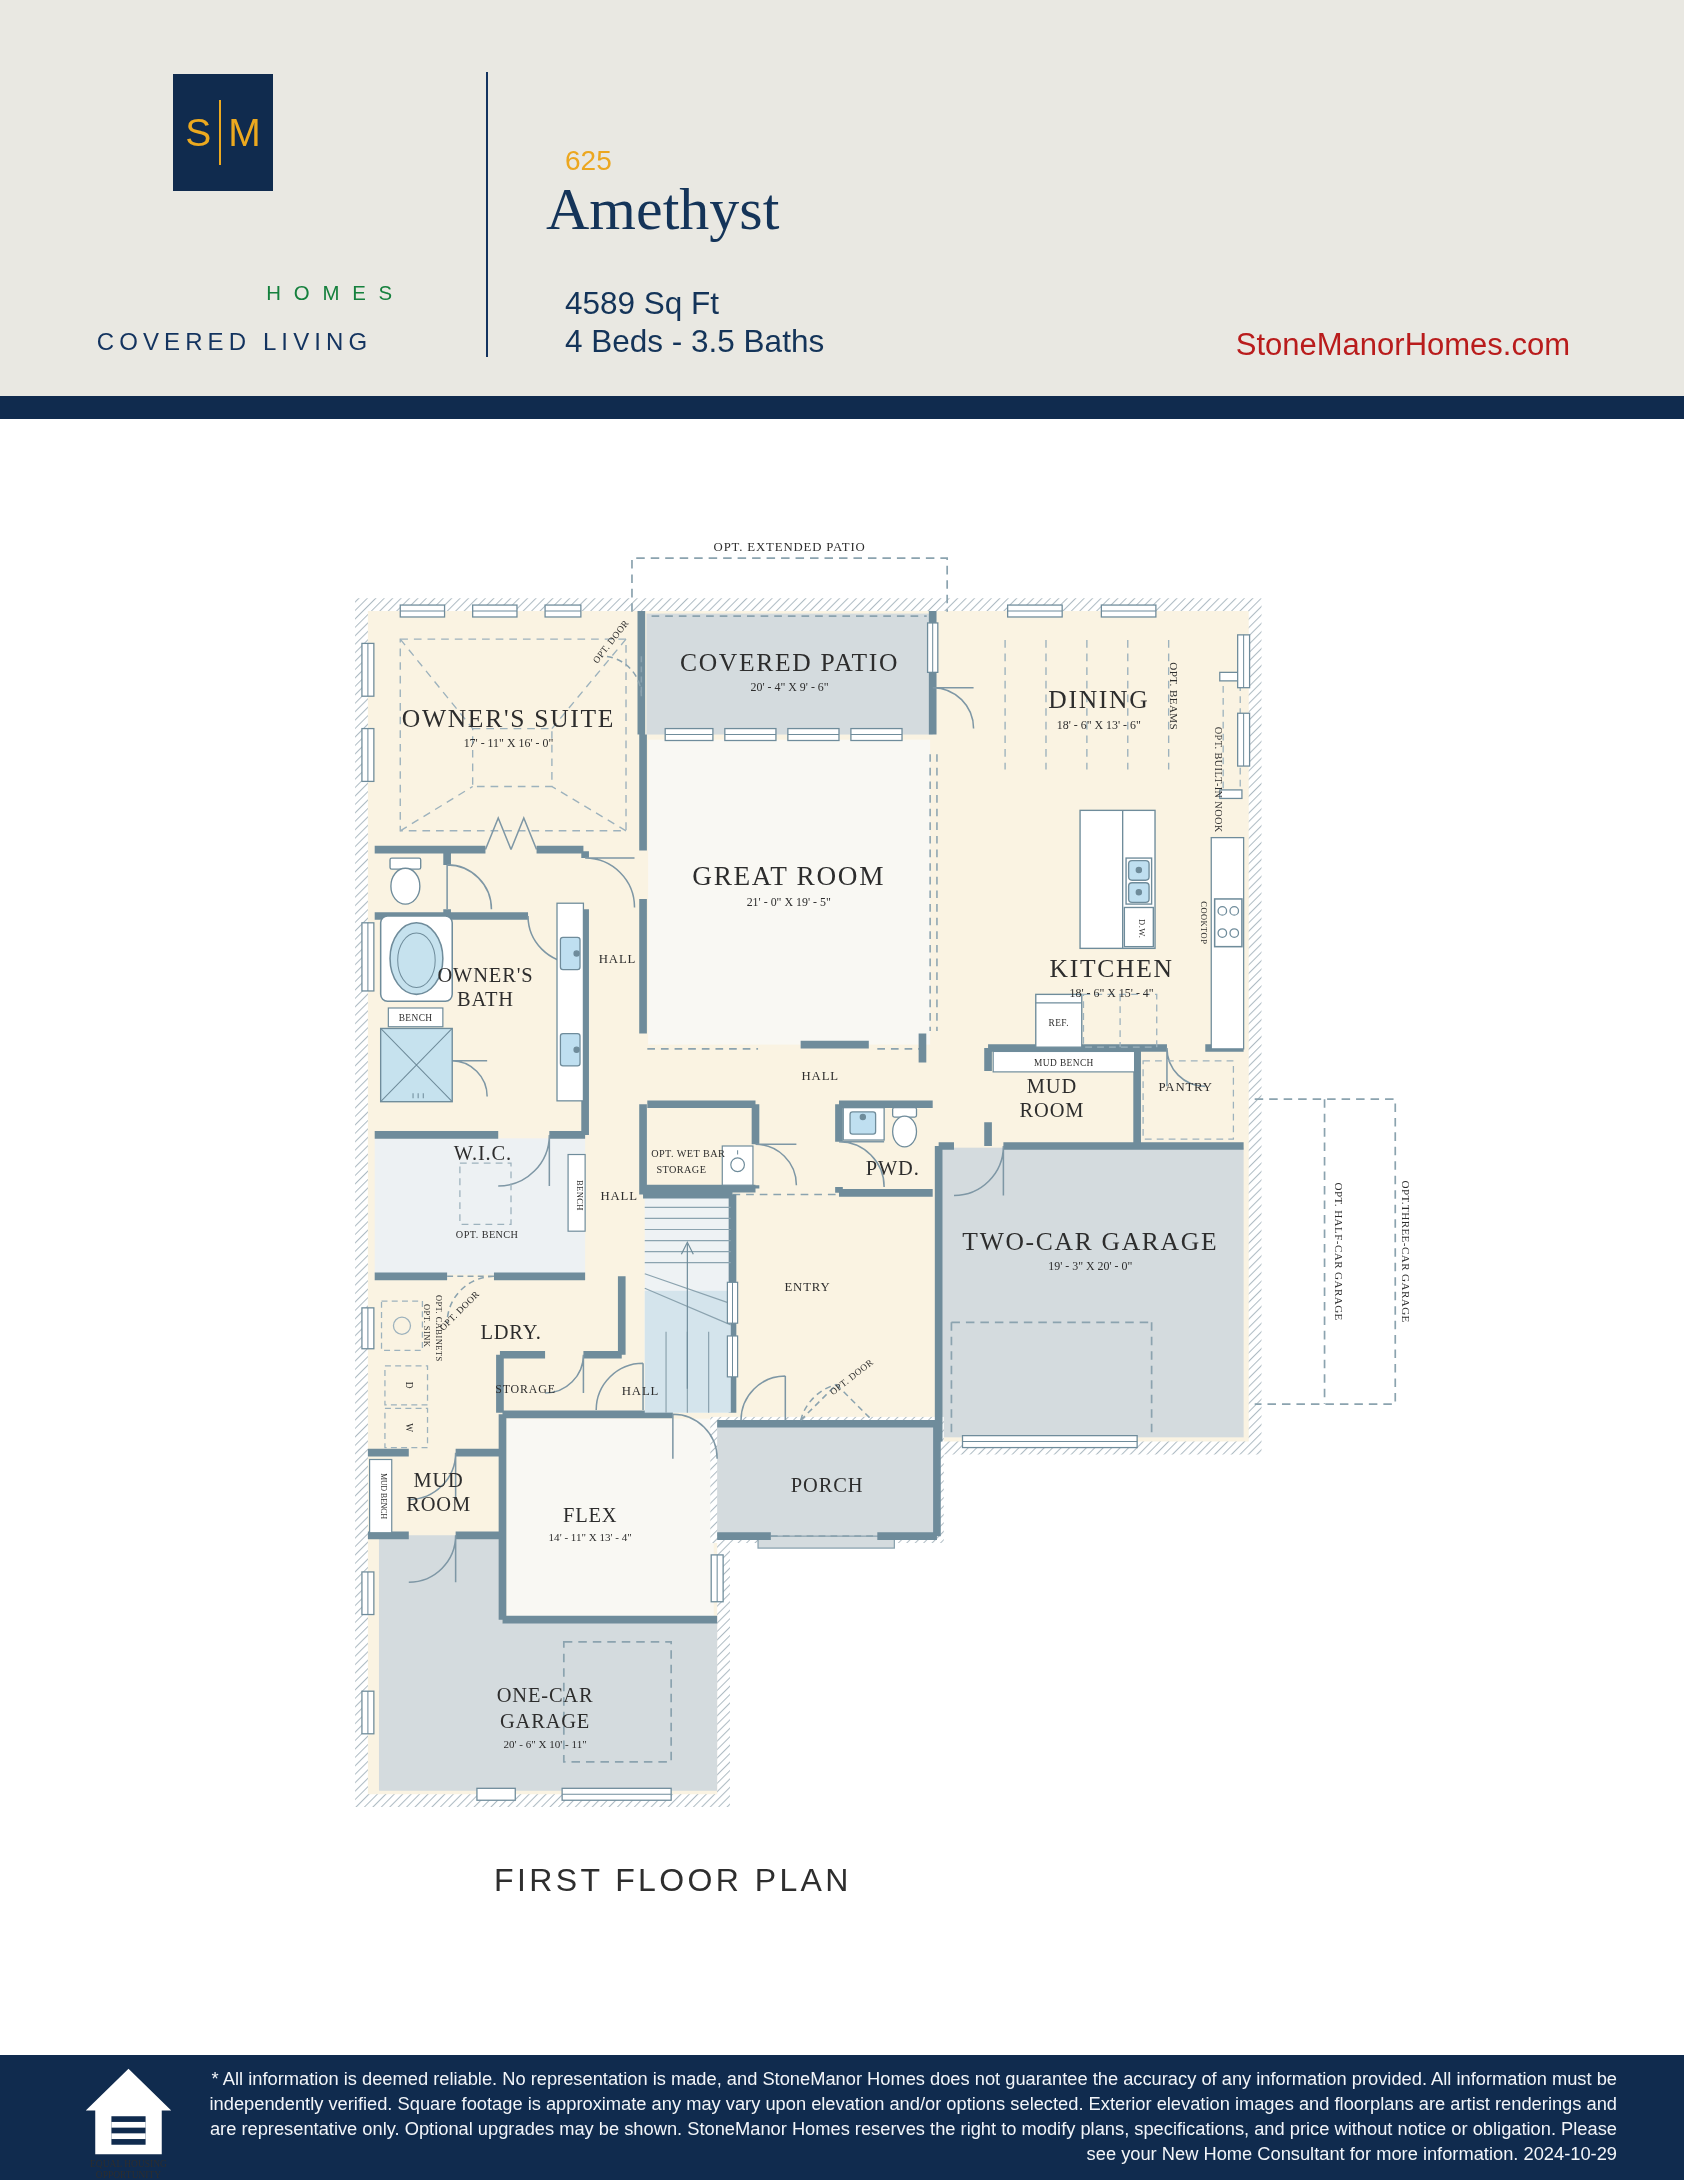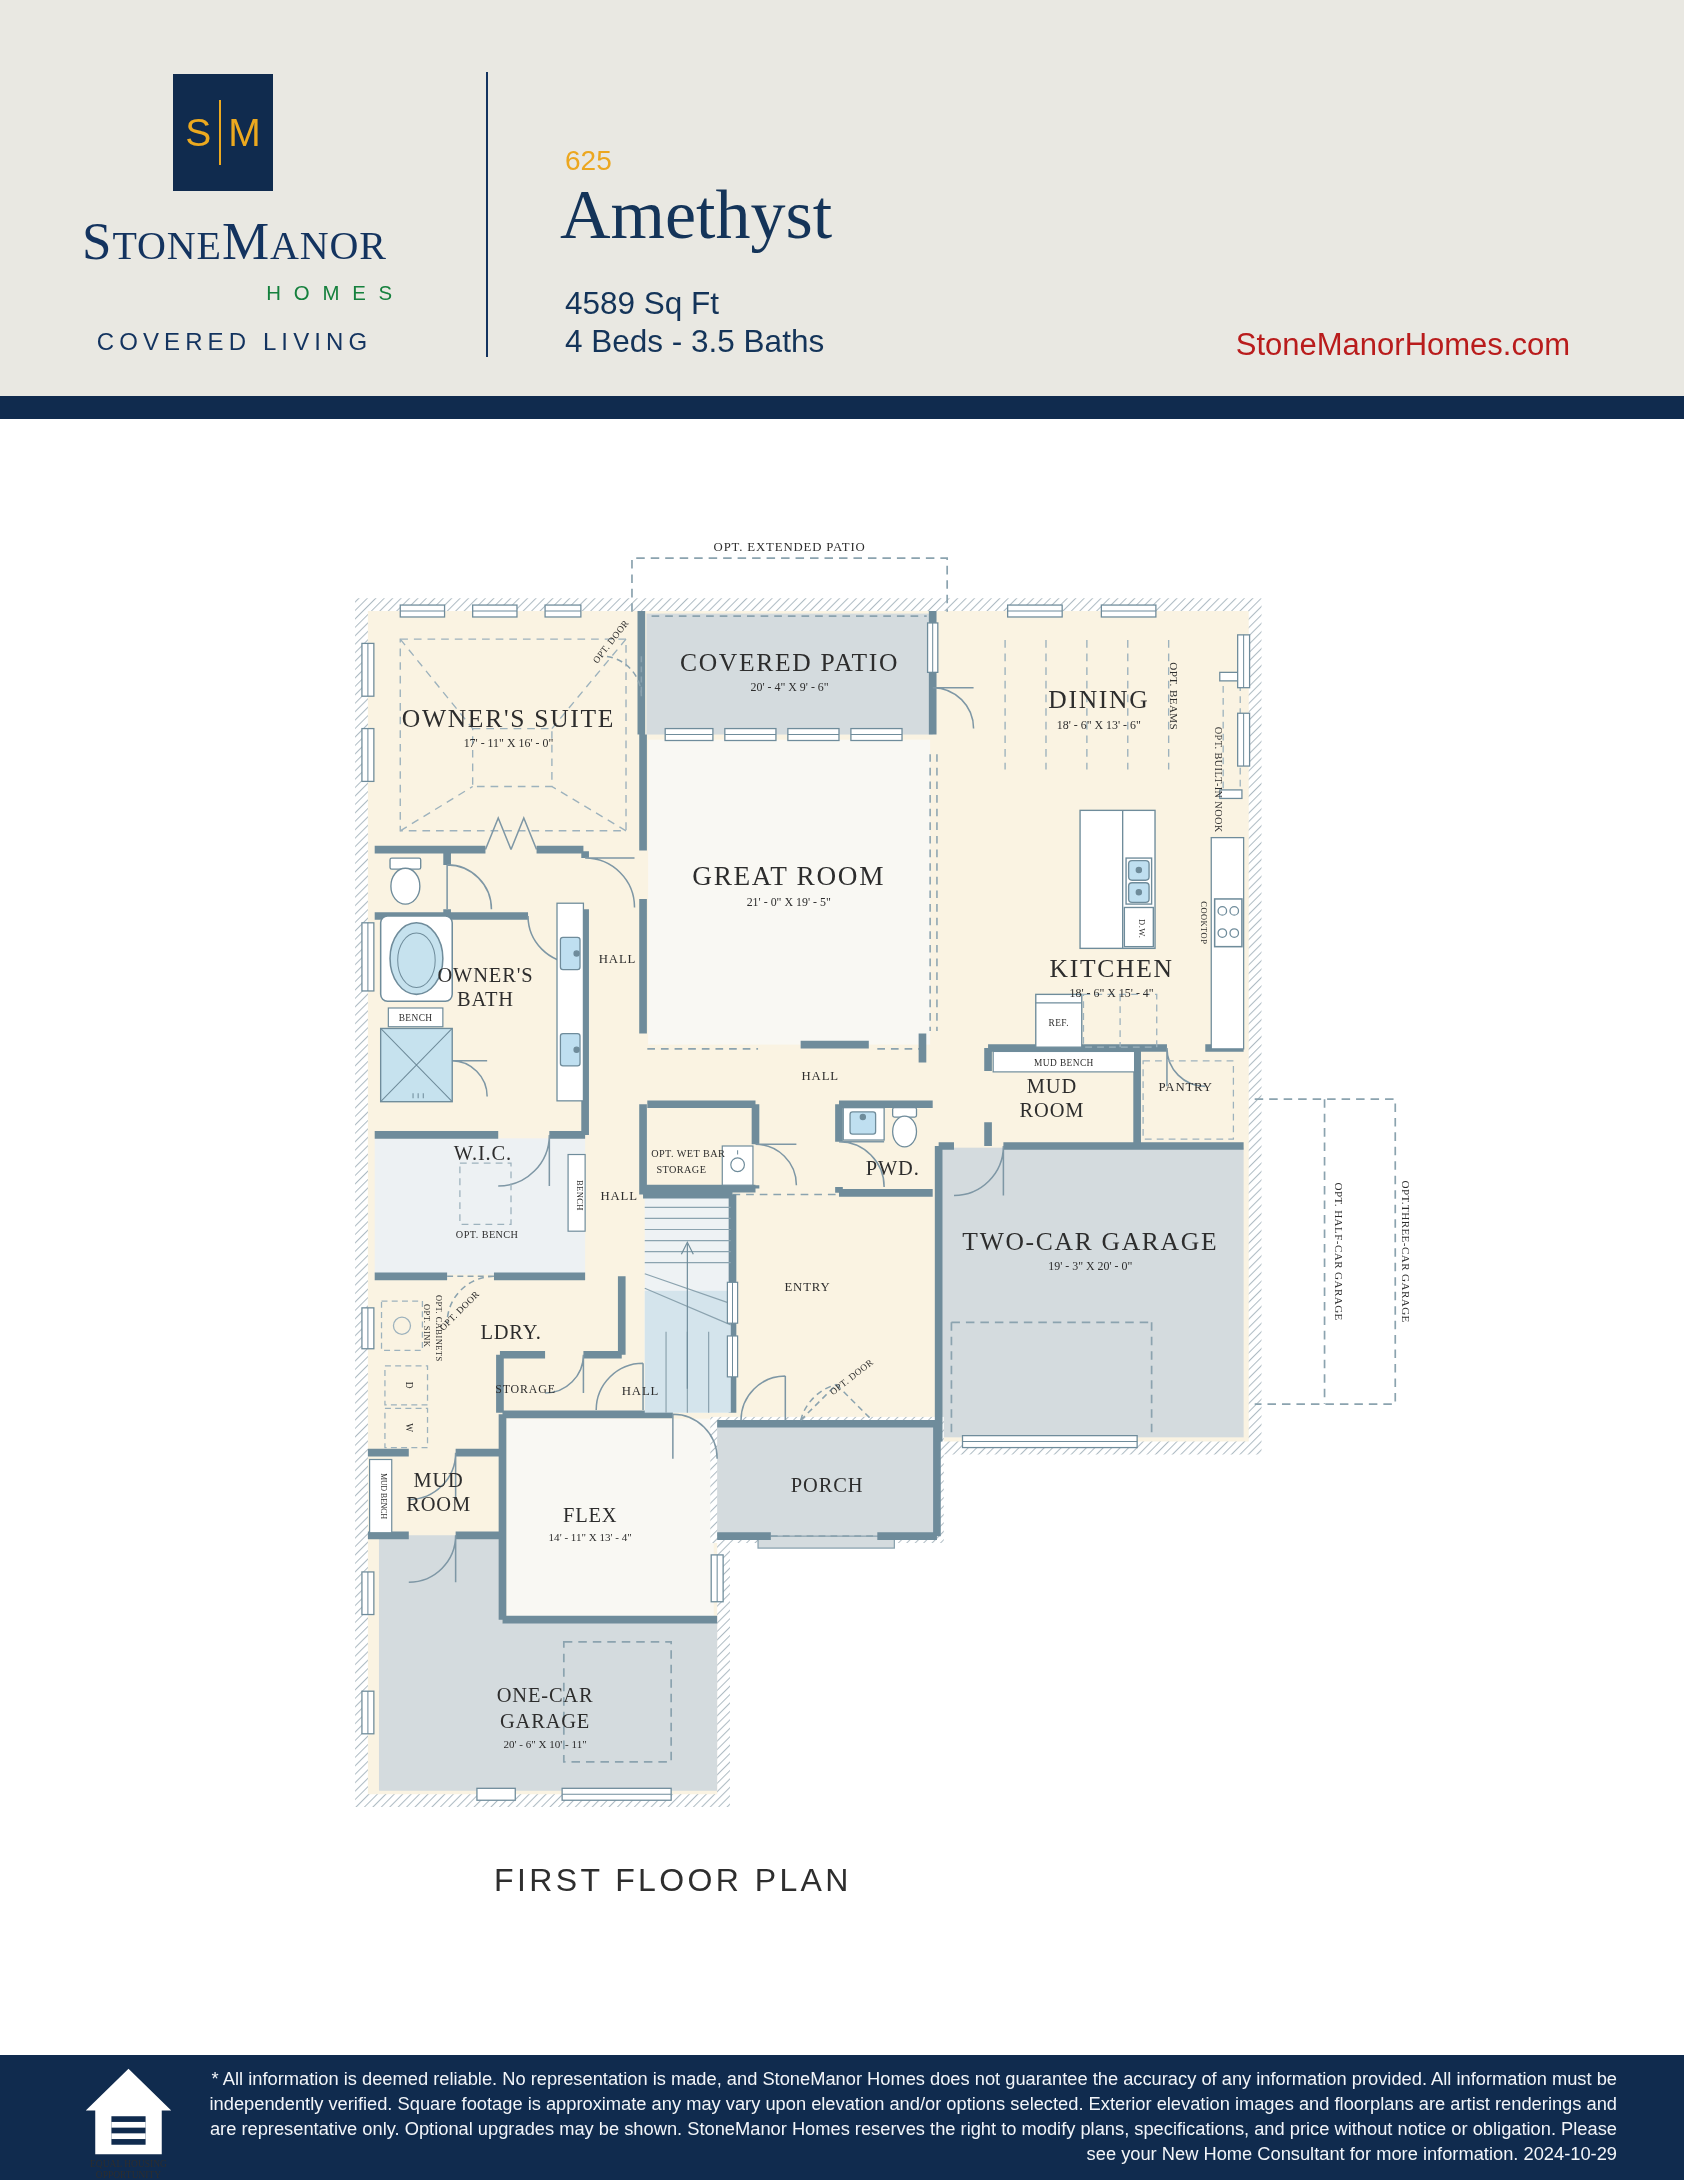--- a/index.html
+++ b/index.html
@@ -15,21 +15,21 @@
   .logo-square .bar { width:1.7px; height:65px; background:#eca91f; }
   .brand { position:absolute; left:64px; top:211px; width:341px; text-align:center; color:#13335f;
            font-family:"Liberation Serif",serif; white-space:nowrap; letter-spacing:0.9px; }
   .brand .cap { font-size:53px; }
   .brand .rest { font-size:40px; text-transform:uppercase; }
   .homes { position:absolute; left:64px; top:282px; width:341px; text-align:right; color:#15803d;
            font-size:20.4px; letter-spacing:12.8px; text-indent:12.8px; font-family:"Liberation Sans",sans-serif; }
   .tagline { position:absolute; left:64px; top:328px; width:341px; text-align:center; color:#13335f;
              font-size:24px; letter-spacing:5.1px; font-family:"Liberation Sans",sans-serif; }
   .plan-number { position:absolute; left:565px; top:145px; font-size:28px; color:#eca71f; }
-  .plan-name { position:absolute; left:560px; top:175px; font-size:70px; color:#143459; font-family:"Liberation Serif",serif; }
+  .plan-name { position:absolute; left:546px; top:175px; font-size:60px; color:#143459; font-family:"Liberation Serif",serif; }
   .sqft { position:absolute; left:565px; top:285px; font-size:31.5px; color:#143459; }
   .beds { position:absolute; left:565px; top:323px; font-size:31.5px; color:#143459; }
   .website { position:absolute; right:115px; top:327px; font-size:31px; color:#b91c1c; }
   .divider { position:absolute; left:486px; top:72px; width:1.7px; height:285px; background:#13335f; }
 
   
   .plan-svg { position:absolute; left:281px; top:473px; width:1133px; height:1346px; }
   .plan-title { position:absolute; left:494px; top:1862px; width:511px; text-align:left;
                 font-size:32px; letter-spacing:3.4px; color:#2e2e2e; }
 
@@ -51,21 +51,20 @@
 <body>
 
 <div class="page">
 
   <div class="header">
     <div class="logo-square">
       <span class="ltr">S</span>
       <span class="bar"></span>
       <span class="ltr">M</span>
     </div>
-    <div class="brand"><span class="cap">S</span><span class="rest">tone</span><span class="cap">M</span><span class="rest">anor</span></div>
     <div class="homes">HOMES</div>
     <div class="tagline">COVERED LIVING</div>
     <div class="divider"></div>
     <div class="plan-number">625</div>
     <div class="plan-name">Amethyst</div>
     <div class="sqft">4589 Sq Ft</div>
     <div class="beds">4 Beds - 3.5 Baths</div>
     <div class="website">StoneManorHomes.com</div>
     <div class="navy-bar"></div>
   </div>

